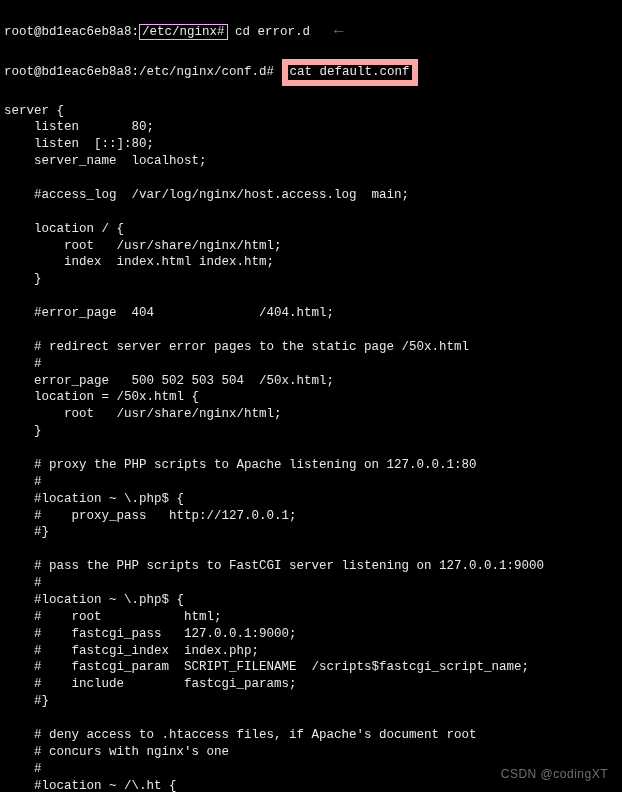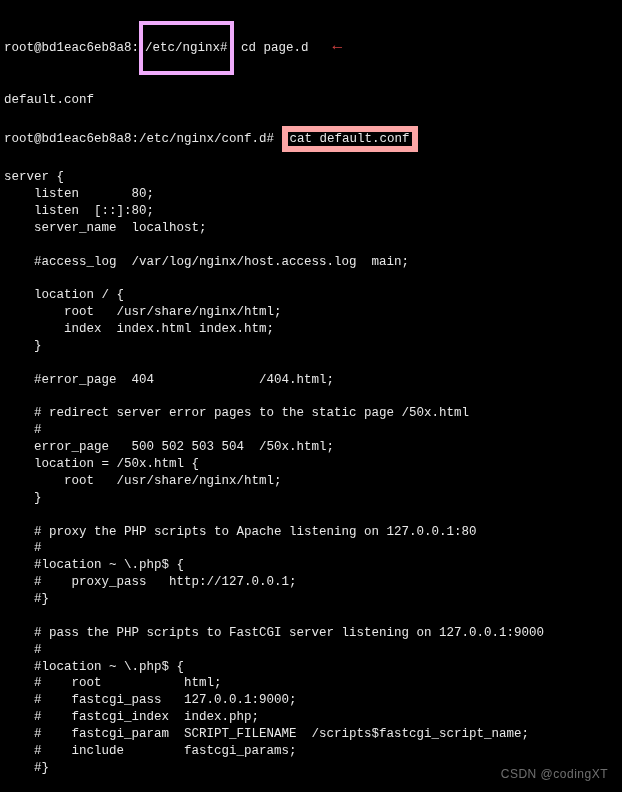--- a/index.html
+++ b/index.html
@@ -22,22 +22,22 @@
     .terminal {
       white-space: pre;
     }
     .prompt-line {
       display: block;
     }
     .user-host {
       color: #e8e8e8;
     }
     .path-highlight {
-      border: 4px solid #f0abfc;
-      padding: 16px 2px;
+      border: 1px solid #f0abfc;
+      padding: 0 2px;
       display: inline-block;
       line-height: 1.15;
     }
     .cmd-highlight {
       border: 6px solid #fca5a5;
       padding: 0 2px;
       display: inline-block;
       line-height: 1.15;
     }
     .arrow {
@@ -54,22 +54,21 @@
       color: rgba(200,200,200,0.55);
       font-size: 12px;
       font-family: Arial, sans-serif;
       letter-spacing: 0.5px;
     }
   </style>
 </head>
 <body>
 
 <div class="terminal">
-<span class="prompt-line"><span class="user-host">root@bd1eac6eb8a8</span>:<span class="path-highlight">/etc/nginx#</span> <span>cd page.d</span><span class="arrow">←</span></span>
-<span class="prompt-line">default.conf</span>
+<span class="prompt-line"><span class="user-host">root@bd1eac6eb8a8</span>:<span class="path-highlight">/etc/nginx#</span> <span>cd error.d</span><span class="arrow">←</span></span>
 <span class="prompt-line"><span>root@bd1eac6eb8a8</span>:<span>/etc/nginx/conf.d#</span> <span class="cmd-highlight">cat default.conf</span></span>
 <span id="config-body">server {
     listen       80;
     listen  [::]:80;
     server_name  localhost;
 
     #access_log  /var/log/nginx/host.access.log  main;
 
     location / {
         root   /usr/share/nginx/html;

